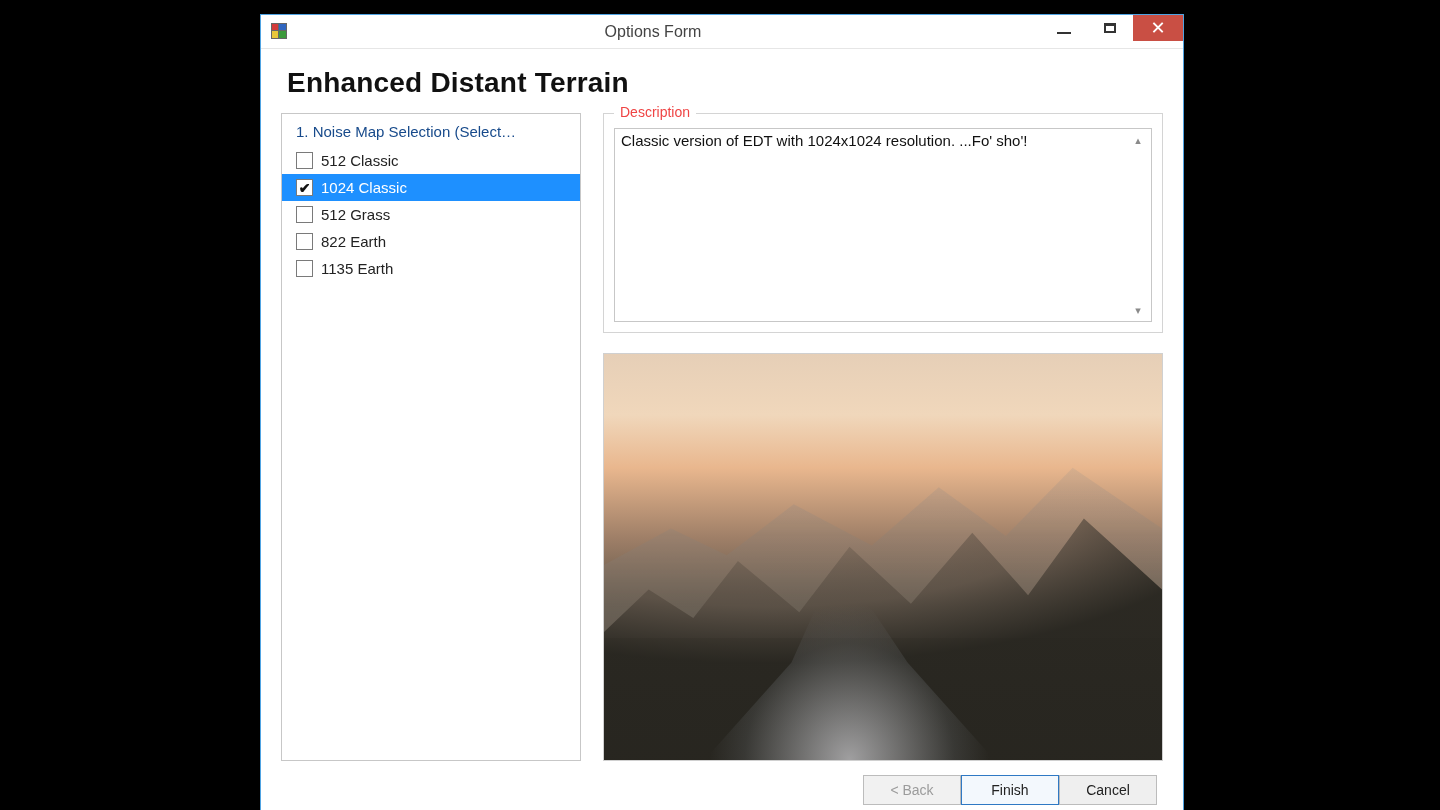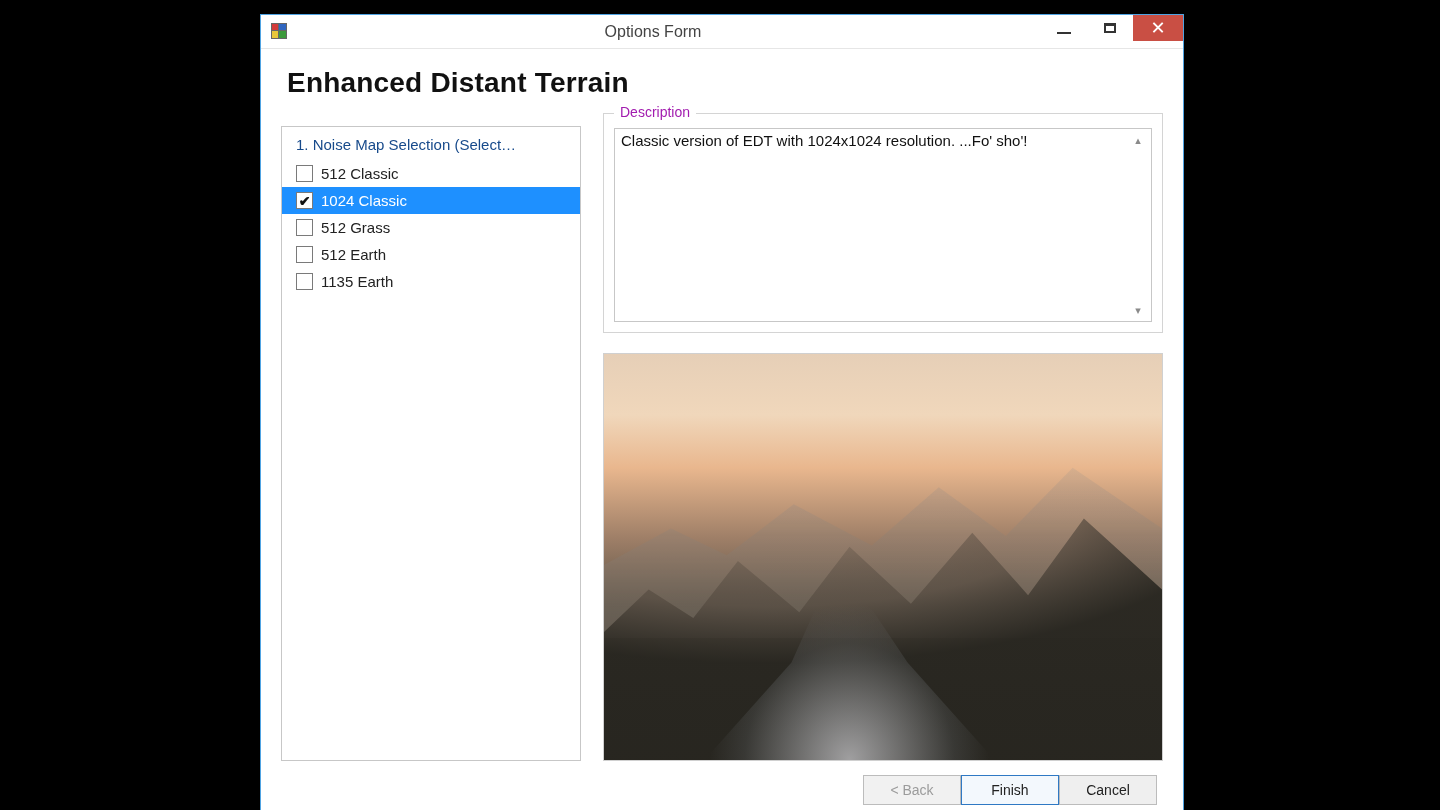--- a/index.html
+++ b/index.html
@@ -51,21 +51,20 @@
 
   .content-row { flex: 1; display: flex; gap: 22px; min-height: 0; }
 
   
   .list-panel {
     width: 300px; flex: 0 0 300px;
     border: 1px solid #c7c7c7;
     background: #fff;
     padding: 4px 0;
     overflow: auto;
-    margin-top: 13px;
   }
   .section-hdr { color: #174a8b; font-size: 15px; padding: 5px 12px 7px 14px; white-space: nowrap; overflow: hidden; text-overflow: clip; }
   .opt-row {
     display: flex; align-items: center;
     padding: 2px 10px 2px 14px;
     font-size: 15px; color: #222;
     height: 27px; cursor: default;
   }
   .opt-row.sel { background: #1e90ff; color: #fff; }
   .chk {
@@ -78,21 +77,21 @@
 
   
   .right-col { flex: 1; display: flex; flex-direction: column; gap: 20px; min-width: 0; }
 
   .group {
     border: 1px solid #d4d4d4; position: relative; padding: 14px 10px 10px 10px;
     height: 220px;
   }
   .group .legend {
     position: absolute; top: -10px; left: 10px; background: #fff;
-    padding: 0 6px; font-size: 14px; color: #a21caf;
+    padding: 0 6px; font-size: 14px; color: #ef4444;
   }
   .desc-box {
     width: 100%; height: 100%;
     border: 1px solid #c7c7c7; background: #fff;
     padding: 3px 24px 3px 6px; font-size: 15px; color: #111;
     position: relative; overflow: hidden;
   }
   .desc-box .scroll-up, .desc-box .scroll-dn {
     position: absolute; right: 4px; width: 18px; height: 18px;
     border-radius: 2px; display: flex; align-items: center; justify-content: center;
@@ -180,21 +179,21 @@
                 <span class="mark">✔</span>
               </span>
             <span>1024 Classic</span>
           </div>
           <div class="opt-row">
             <span class="chk"></span>
             <span>512 Grass</span>
           </div>
           <div class="opt-row">
             <span class="chk"></span>
-            <span>512 Earth</span>
+            <span>822 Earth</span>
           </div>
           <div class="opt-row">
             <span class="chk"></span>
             <span>1135 Earth</span>
           </div>
         </div>
 
         <div class="right-col">
           <div class="group">
             <div class="legend">Description</div>

